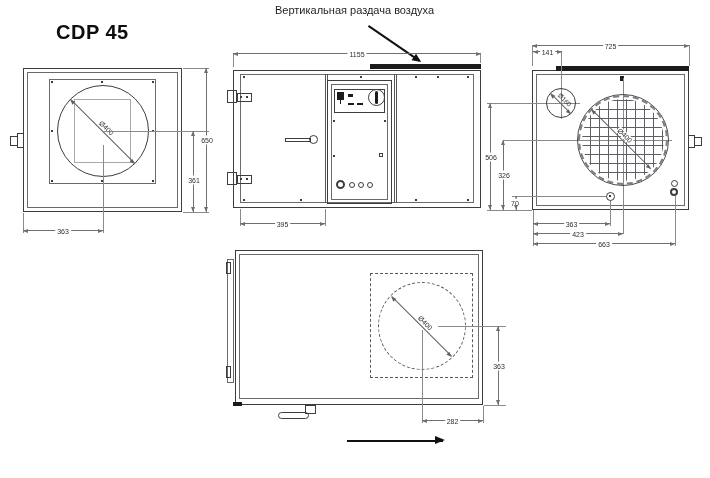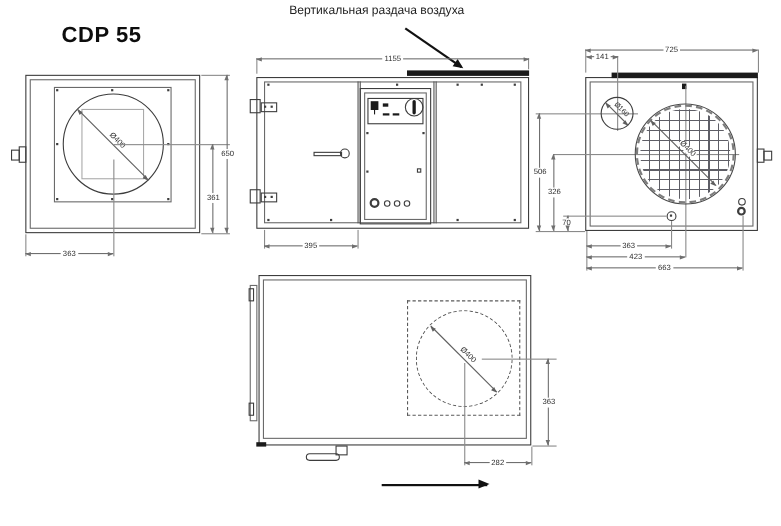--- a/index.html
+++ b/index.html
@@ -41,23 +41,23 @@
   .grille-hatch{position:absolute;inset:0;border:2px dashed #7d7d7d;border-radius:50%}
   .grille-grid{position:absolute;inset:4px;border-radius:50%;overflow:hidden;
     background-image:repeating-linear-gradient(0deg,transparent 0 8px,#5e5e66 8px 9px),
                      repeating-linear-gradient(90deg,transparent 0 8px,#5e5e66 8px 9px)}
 </style>
 </head>
 <body>
 
 <div class="board">
 
-  <div class="title" style="left:56px;top:21px">CDP 55</div>
-
-  <div class="annot" style="left:263px;top:4px">Вертикальная раздача воздуха</div>
+  <div class="title" style="left:56px;top:21px">CDP 45</div>
+
+  <div class="annot" style="left:275px;top:4px">Вертикальная раздача воздуха</div>
   <div class="arrow-diag" style="left:369px;top:25px;width:62px;transform:rotate(34.5deg)"></div>
 
   <div>
     <div class="box" style="left:23px;top:68px;width:159px;height:144px"></div>
     <div class="box2" style="left:27px;top:72px;width:151px;height:136px"></div>
     <div class="box2" style="left:49px;top:79px;width:107px;height:105px"></div>
     <div class="boxlt" style="left:74px;top:99px;width:57px;height:64px"></div>
     <div class="box circle" style="left:57px;top:85px;width:92px;height:92px;border-width:1.5px"></div>
 
     <div class="dot" style="left:51px;top:81px"></div>

